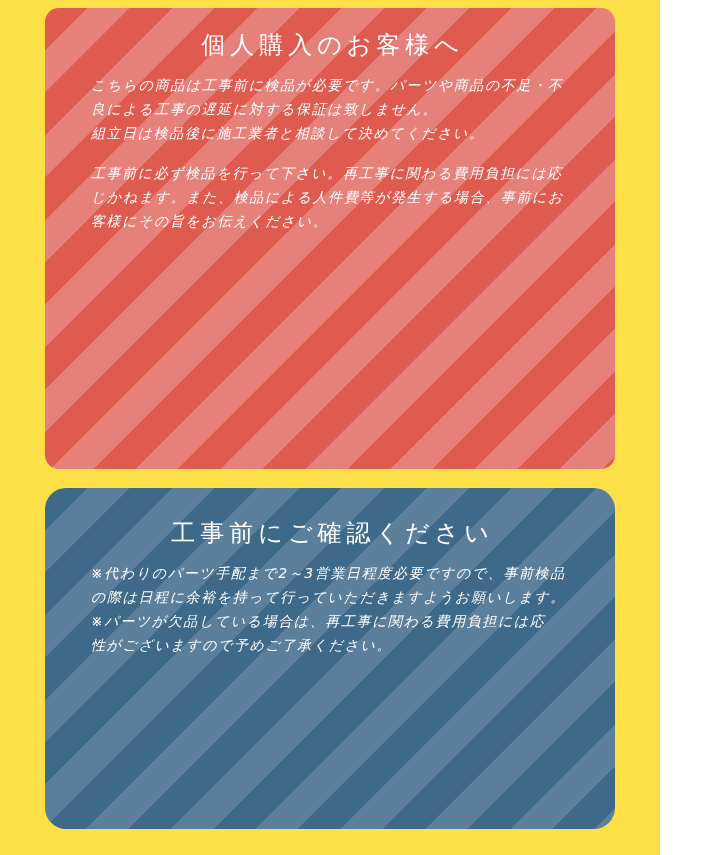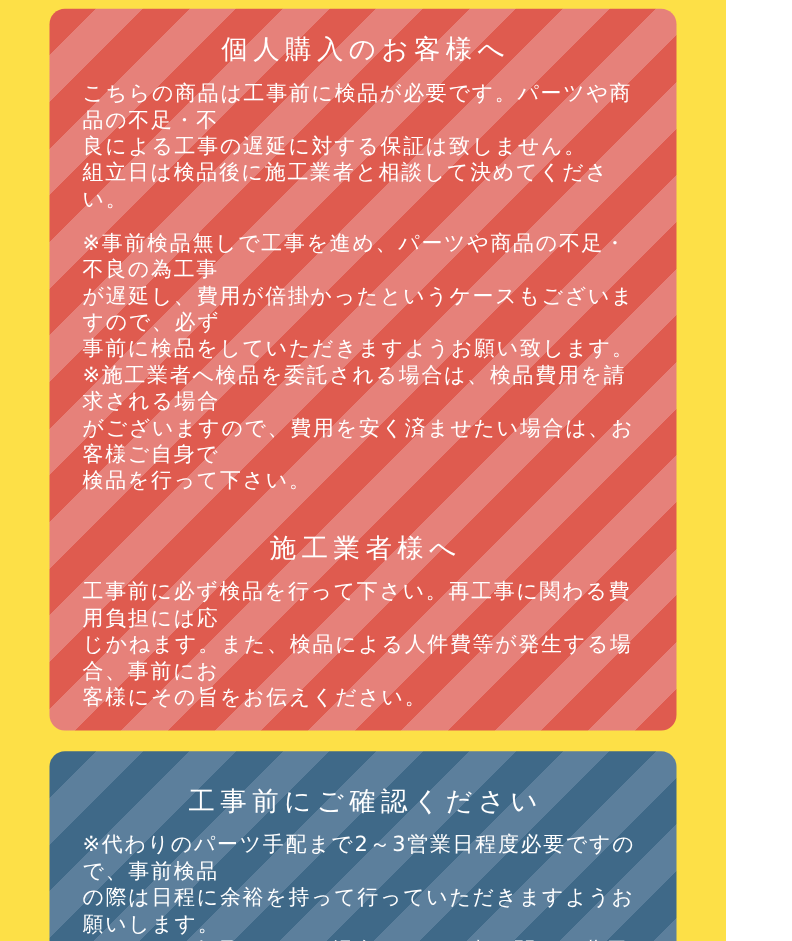--- a/index.html
+++ b/index.html
@@ -31,61 +31,56 @@
   }
   .card.first {
     margin-top: 8px;
     min-height: 461px;
     padding: 22px 30px 18px;
   }
   .card.second-card {
     margin-top: 19px;
     min-height: 341px;
     padding: 30px 30px 14px;
+    border-radius: 21px;
   }
   .card-title {
     margin: 0 0 12px 0;
     font-size: 24px;
     line-height: 31px;
     font-weight: 400;
     text-align: center;
     letter-spacing: 5px;
     text-indent: 5px; 
   }
   .card-title.repeat {
     margin-top: 34px;
   }
   .card-text {
-    margin: 0 0 16px 0;
-    font-size: 19px;
+    margin: 0 0 16px 16px;
+    font-size: 14px;
     line-height: 24px;
     letter-spacing: 1.6px;
     white-space: pre-line;
+    font-style: italic;
   }
   .card-text:last-child {
     margin-bottom: 0;
   }
 </style>
 </head>
 <body>
 
 <div class="page">
 
   <section class="card first" style="--stripe-dark: #df5b4f; --stripe-light: #e6817a; --text: #ffffff;">
     <h2 class="card-title">個人購入のお客様へ</h2>
     <p class="card-text">こちらの商品は工事前に検品が必要です。パーツや商品の不足・不
 良による工事の遅延に対する保証は致しません。
 組立日は検品後に施工業者と相談して決めてください。</p>
-    <p class="card-text">※事前検品無しで工事を進め、パーツや商品の不足・不良の為工事
-が遅延し、費用が倍掛かったというケースもございますので、必ず
-事前に検品をしていただきますようお願い致します。
-※施工業者へ検品を委託される場合は、検品費用を請求される場合
-がございますので、費用を安く済ませたい場合は、お客様ご自身で
-検品を行って下さい。</p>
-    <h2 class="card-title repeat">施工業者様へ</h2>
     <p class="card-text">工事前に必ず検品を行って下さい。再工事に関わる費用負担には応
 じかねます。また、検品による人件費等が発生する場合、事前にお
 客様にその旨をお伝えください。</p>
   </section>
 
   <section class="card second-card" style="--stripe-dark: #3f6988; --stripe-light: #5c7f9c; --text: #ffffff;">
     <h2 class="card-title">工事前にご確認ください</h2>
     <p class="card-text">※代わりのパーツ手配まで2～3営業日程度必要ですので、事前検品
 の際は日程に余裕を持って行っていただきますようお願いします。
 ※パーツが欠品している場合は、再工事に関わる費用負担には応

